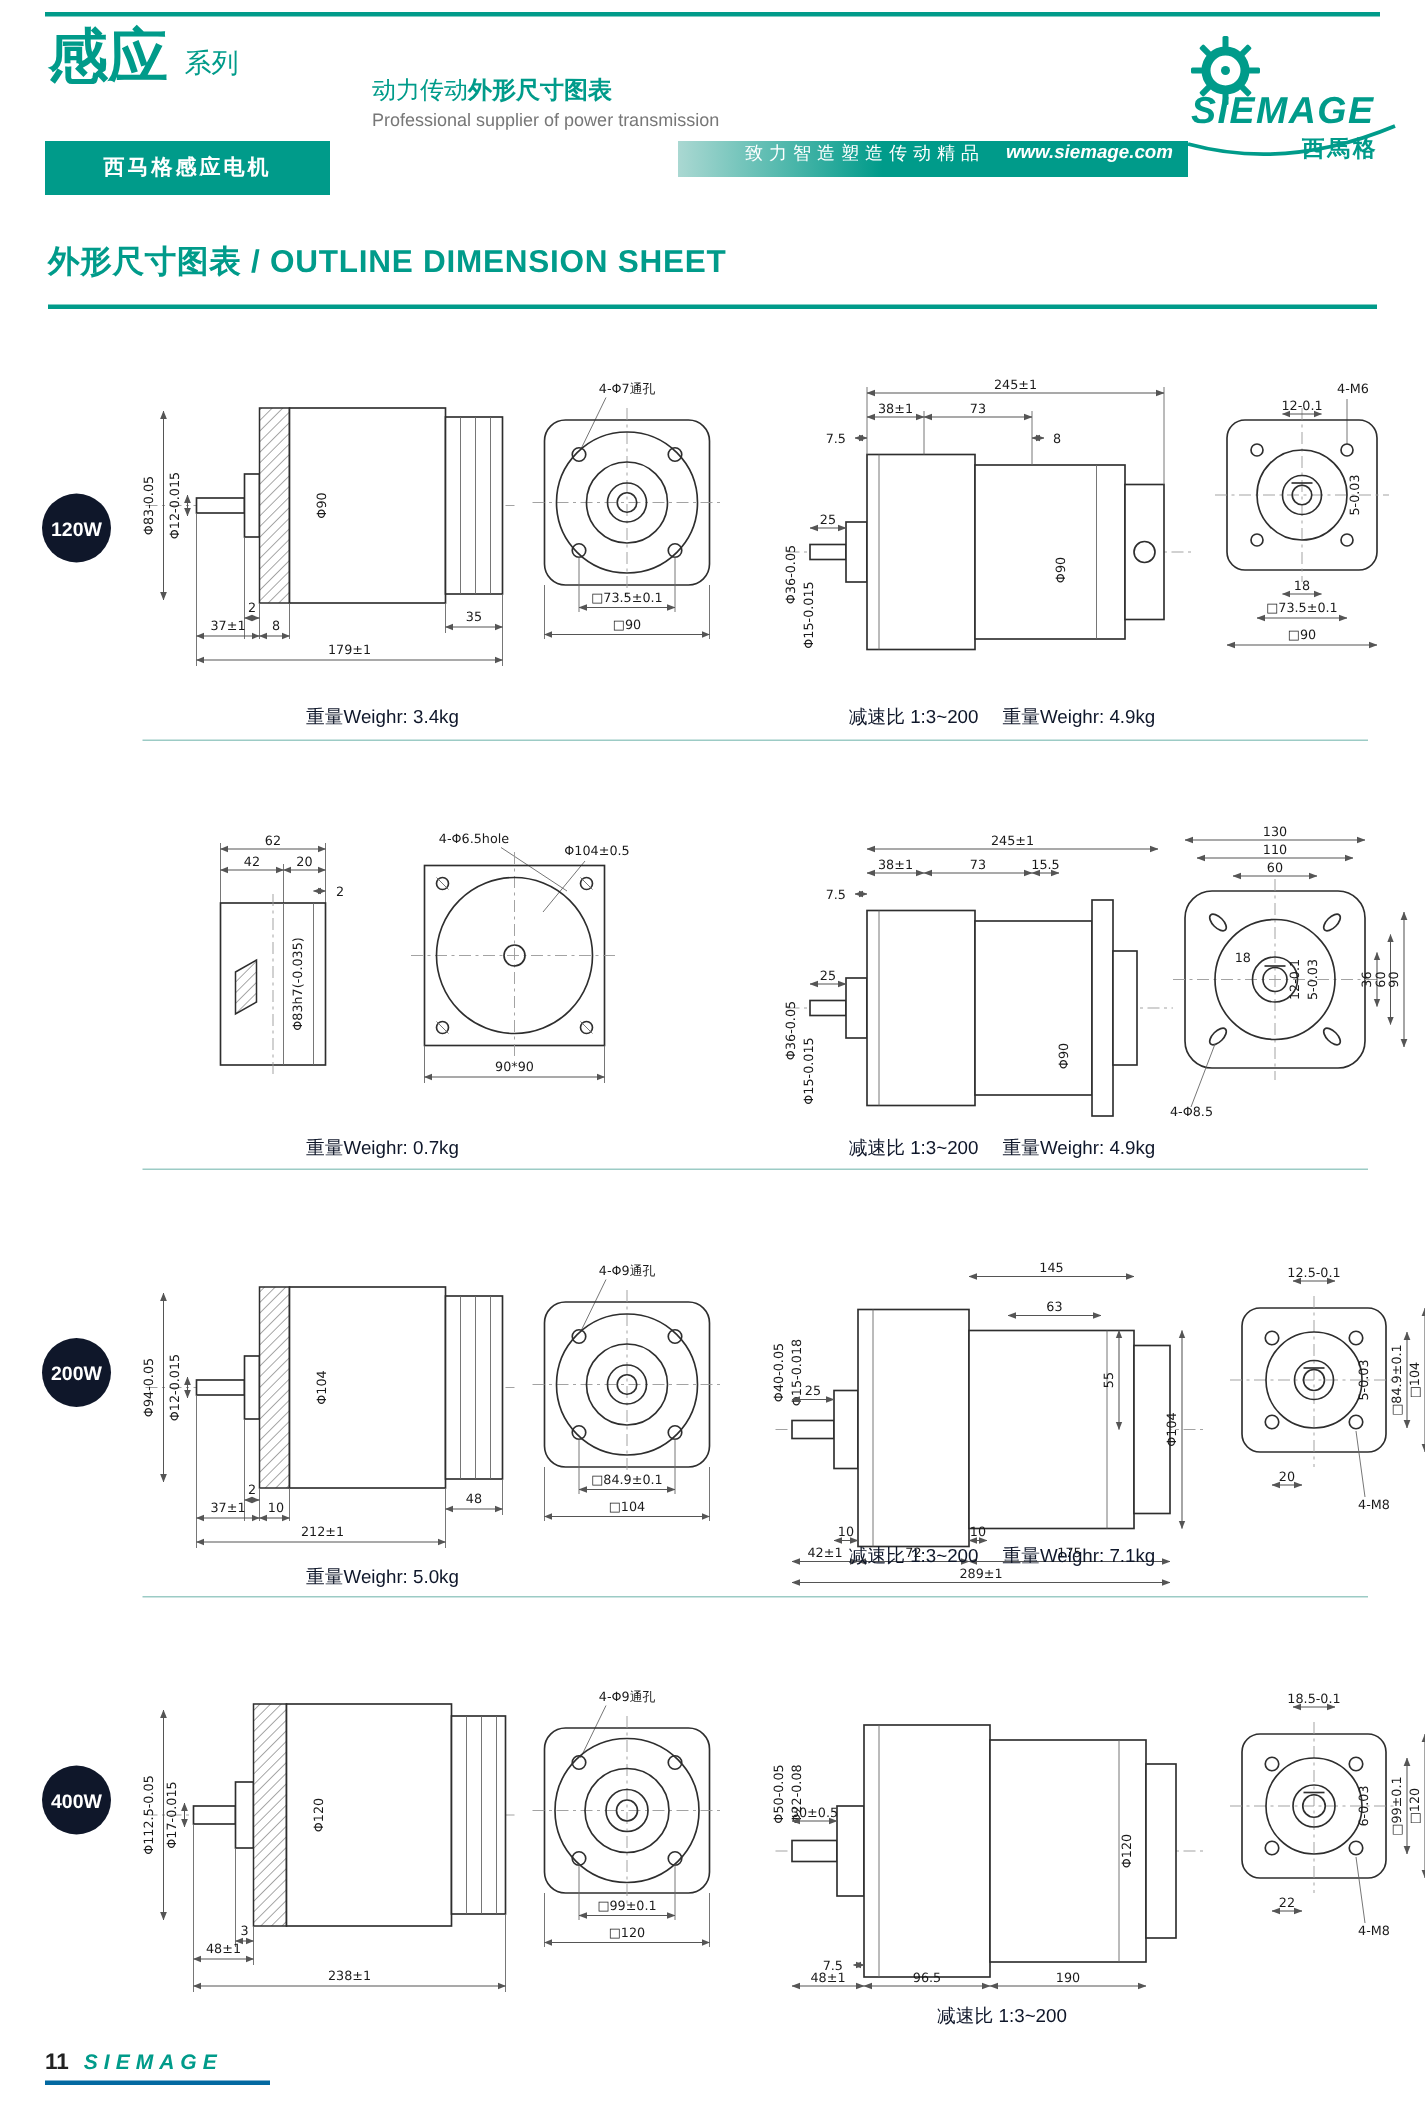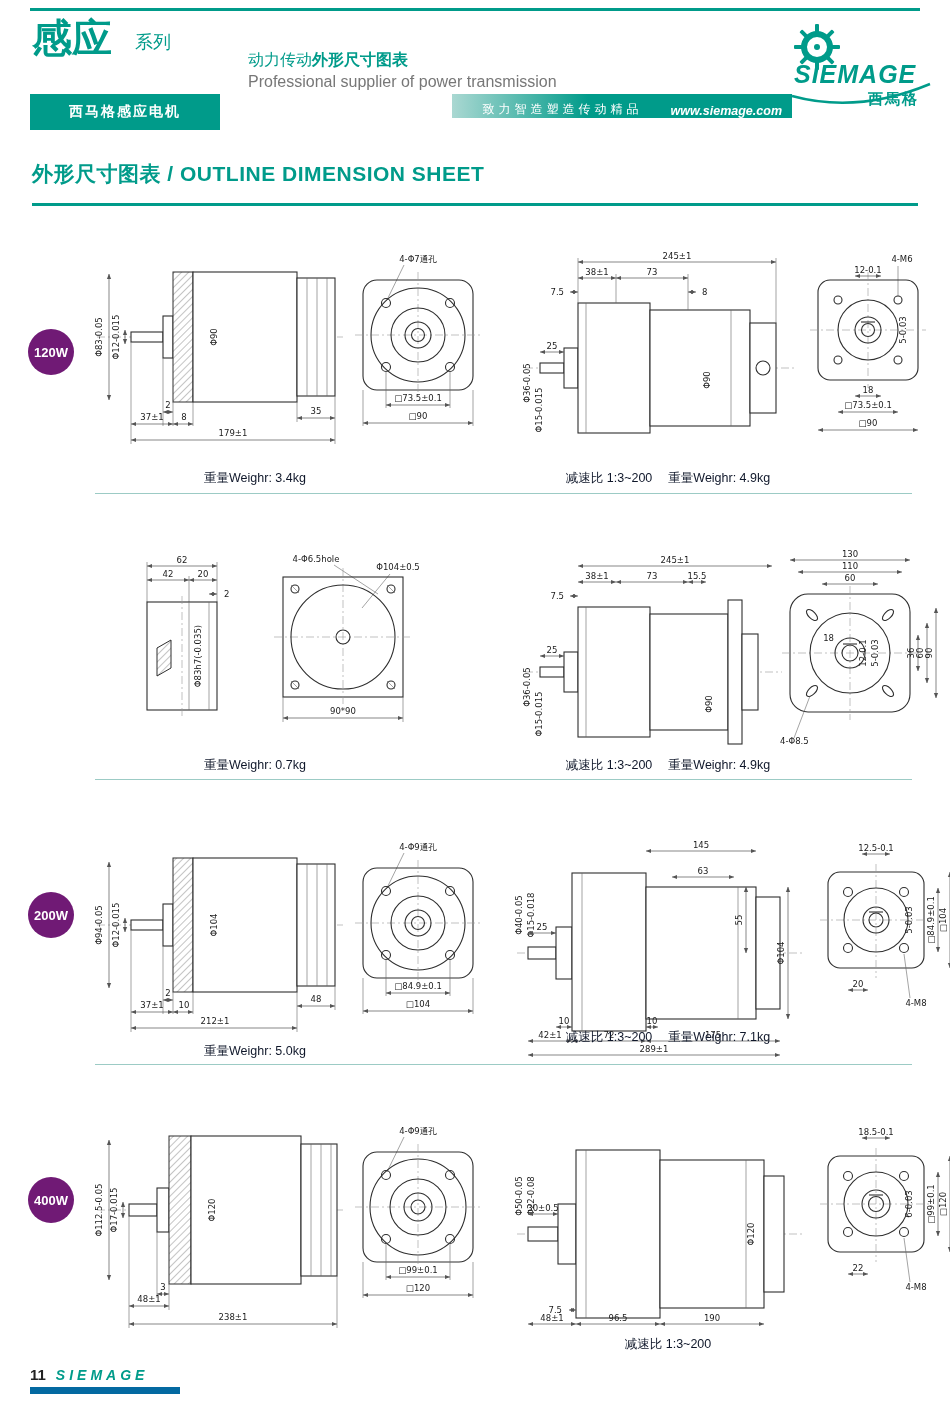--- a/index.html
+++ b/index.html
@@ -1,45 +1,45 @@
 <!DOCTYPE html>
 <html><head>
 <meta charset="utf-8">
 <style>
 *{box-sizing:border-box}
 body{margin:0;background:#e9e9e9}
 .page{position:relative;width:950px;height:1404px;margin:0 auto;background:#fff;
   font-family:"Liberation Sans","DejaVu Sans",sans-serif;color:#222;overflow:hidden}
 .abs{position:absolute}
 .topline{left:30px;top:8px;width:890px;height:3px;background:#009b8a}
-.series{left:32px;top:18px;display:flex;align-items:flex-end;gap:23px}
+.series{left:32px;top:18px;display:flex;align-items:flex-end;gap:11px}
 .series-cn{font-size:40px;font-weight:bold;color:#009b8a;line-height:1}
 .series-tail{font-size:18px;color:#009b8a;padding-bottom:4px}
 .tagline{left:248px;top:50px;font-size:16px;color:#009b8a}
 .tagline .b{font-weight:bold}
-.tagline-en{left:248px;top:73px;font-size:16px;color:#777}
+.tagline-en{left:248px;top:73px;font-size:12px;color:#777}
 .brandbar{left:30px;top:94px;width:190px;height:36px;background:#009b8a;color:#fff;
   font-size:14px;font-weight:bold;display:flex;align-items:center;justify-content:center;letter-spacing:2px}
 .strip{left:452px;top:94px;width:340px;height:24px;background:linear-gradient(90deg,#aad8d2,#009b8a 40%);
-  display:flex;align-items:flex-end;justify-content:flex-end;padding:0 10px;gap:28px}
+  display:flex;align-items:flex-start;justify-content:flex-end;padding:0 10px;gap:14px}
 .strip-cn{color:#fff;font-size:12px;letter-spacing:4px;white-space:nowrap}
 .strip-site{color:#fff;font-size:12.5px;font-weight:bold;font-style:italic;white-space:nowrap}
 .logo{left:786px;top:24px;width:150px;height:96px}
 .logo-en{position:absolute;left:8px;top:36px;font-size:25px;font-weight:bold;font-style:italic;color:#009b8a;letter-spacing:1px}
 .logo-cn{position:absolute;left:82px;top:66px;font-size:15px;font-weight:bold;color:#009b8a;letter-spacing:2px}
 .gear{position:absolute;left:8px;top:0}
 .swoosh{position:absolute;left:0;top:0}
 .page-title{left:32px;top:160px;font-size:21px;font-weight:bold;color:#009b8a;letter-spacing:.5px}
 .title-rule{left:32px;top:203px;width:886px;height:3px;background:#009b8a}
-.badge{width:46px;height:46px;border-radius:50%;background:#701a75;color:#fff;display:flex;
+.badge{width:46px;height:46px;border-radius:50%;background:#0f172a;color:#fff;display:flex;
   align-items:center;justify-content:center;font-size:13px;font-weight:bold}
 .cap{font-size:12.5px;color:#0f172a;white-space:nowrap}
 .cap .gap{margin-left:16px}
 .sep{height:1px;background:#9ccbc5}
-.footer{left:30px;top:1366px;width:150px;border-bottom:7px solid #0369a1;padding-bottom:4px;
+.footer{left:30px;top:1366px;width:150px;border-bottom:3px solid #0369a1;padding-bottom:4px;
   display:flex;align-items:baseline;gap:10px}
 .pg{font-size:15px;font-weight:bold;color:#222}
 .fbrand{font-size:14px;font-weight:bold;font-style:italic;color:#009b8a;letter-spacing:4px}
 svg{overflow:visible}
 svg text{font-family:"DejaVu Sans",sans-serif;font-size:8.5px;fill:#1a1a1a}
 .o{stroke:#2e2e2e;stroke-width:1.1;fill:#fff}
 .o2{stroke:#2e2e2e;stroke-width:1.1;fill:none}
 .thin{stroke:#666;stroke-width:.6;fill:none}
 .dim{stroke:#555;stroke-width:.7;fill:none;marker-start:url(#arr);marker-end:url(#arr)}
 .cl{stroke:#999;stroke-width:.6;stroke-dasharray:8 3 2 3;fill:none}

